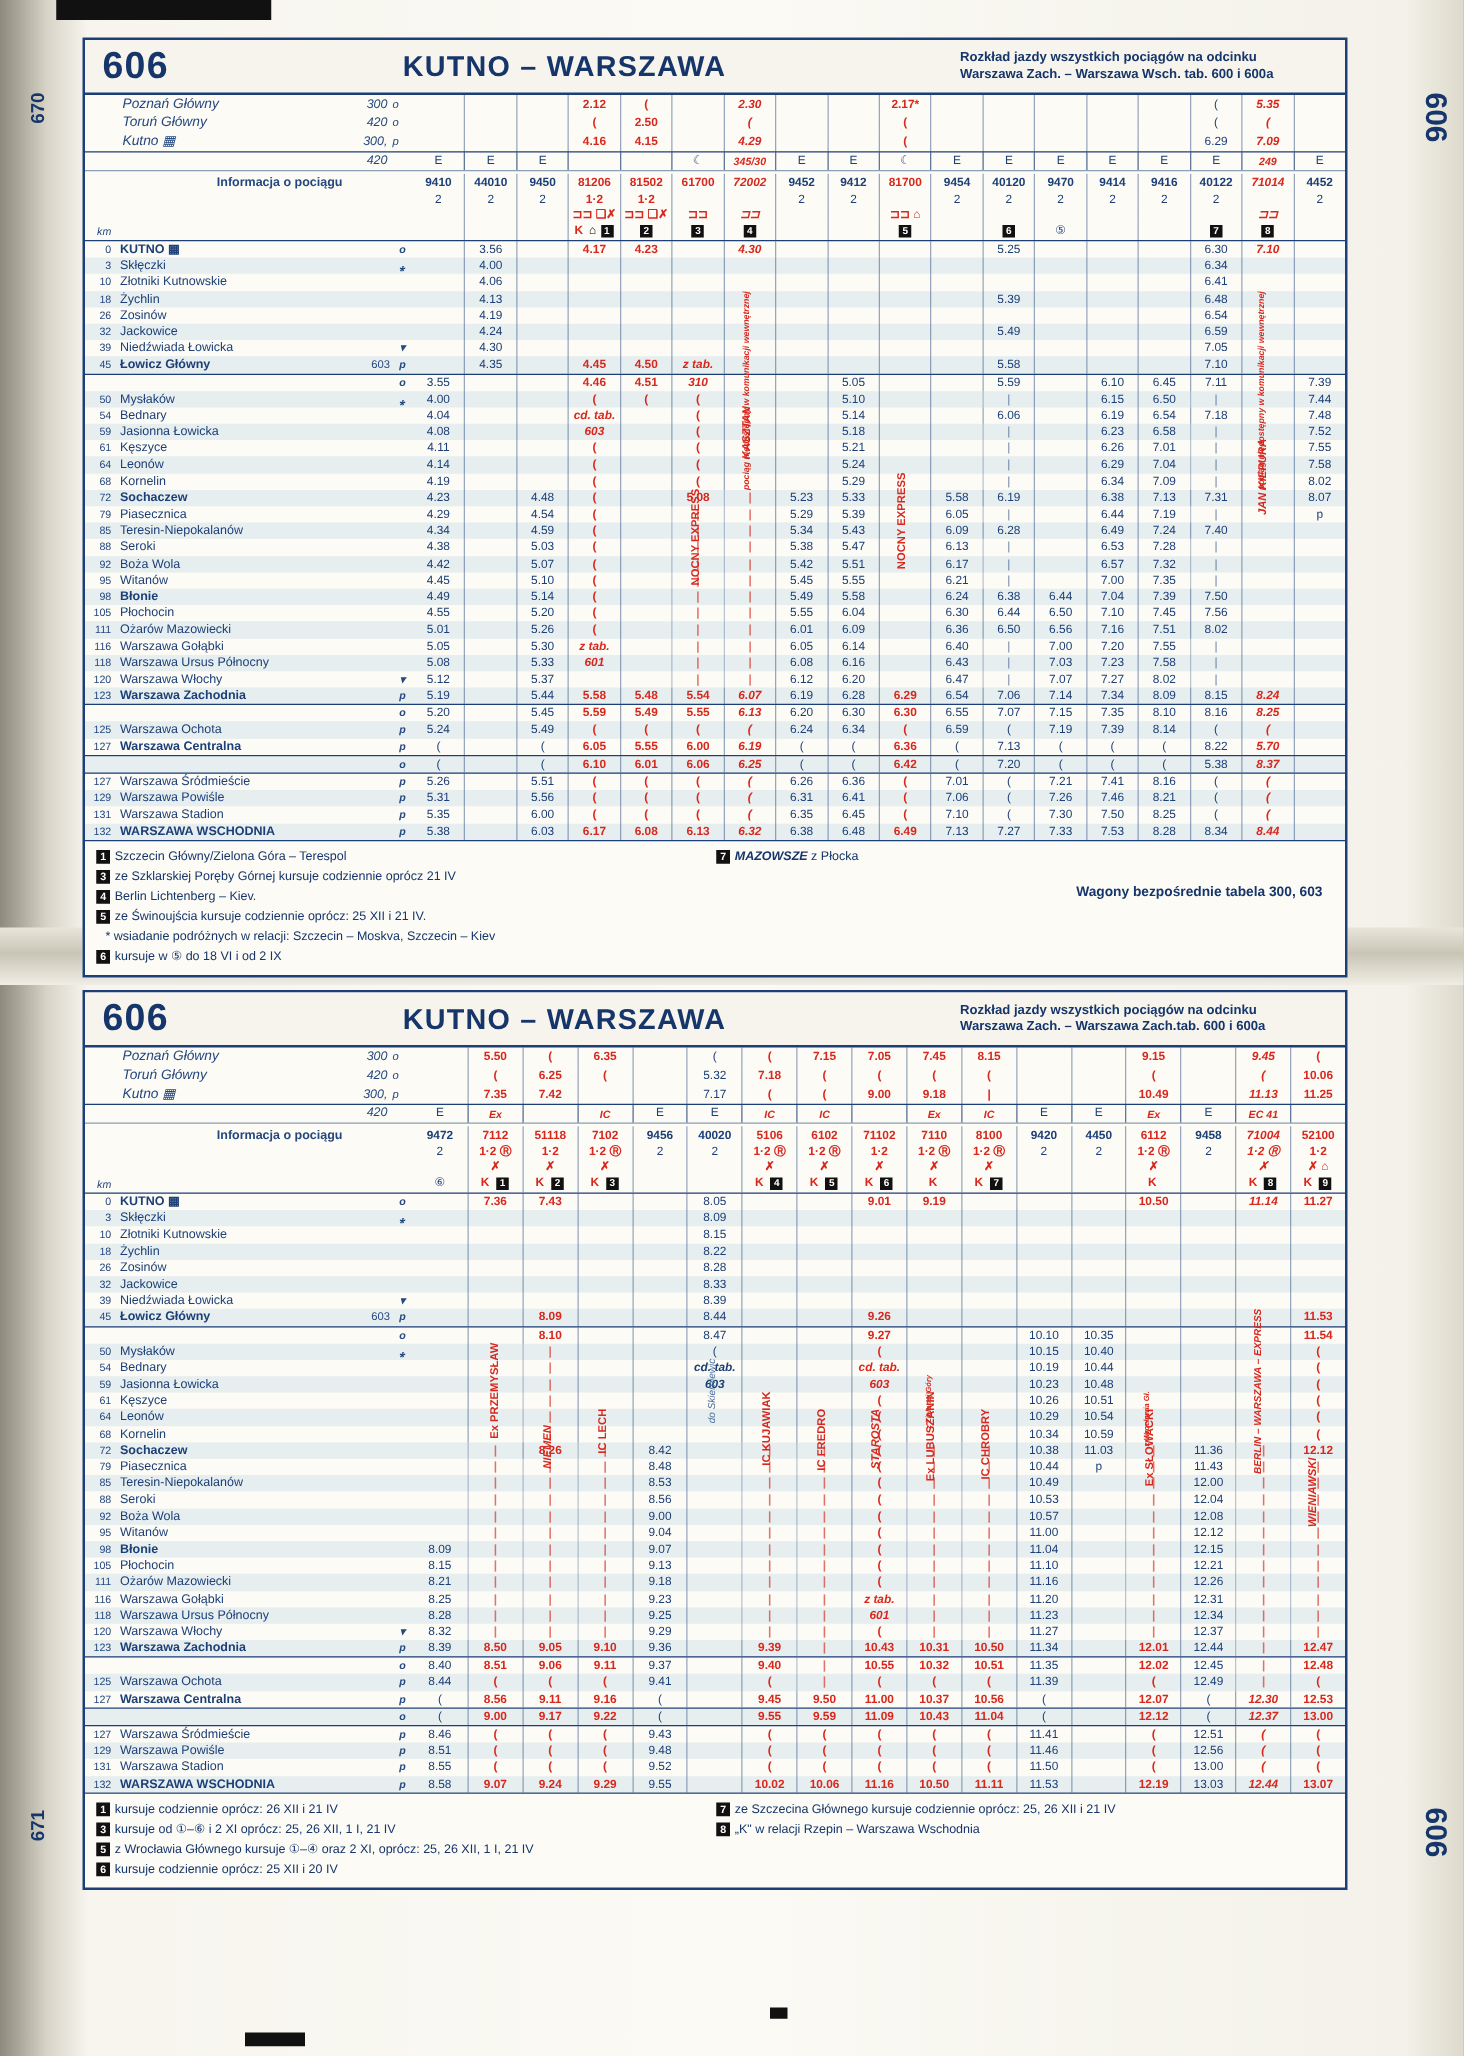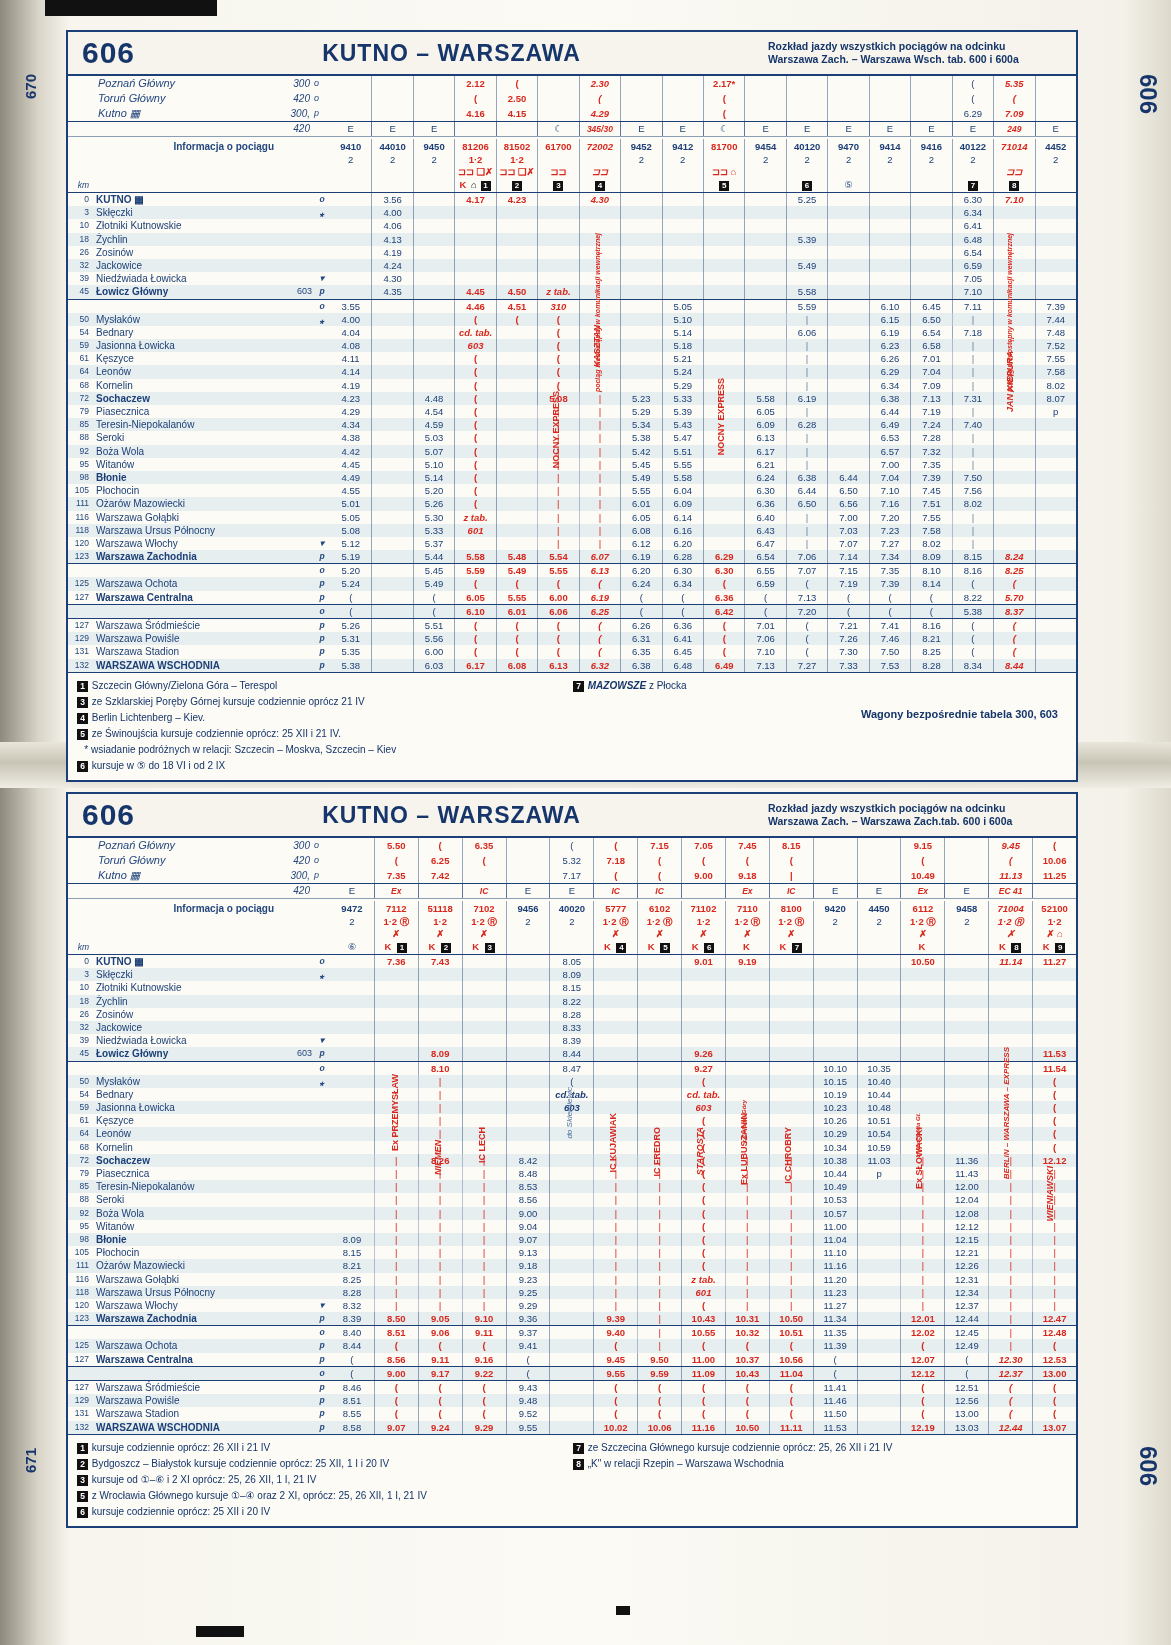--- a/index.html
+++ b/index.html
@@ -1250,21 +1250,21 @@
         <div></div>
         <div class="infolabel" style="font-size:10px;line-height:15px;">Informacja o pociągu</div>
         <div></div>
         <div></div>
         <div class="cell first b">9472</div>
         <div class="cell r">7112</div>
         <div class="cell r">51118</div>
         <div class="cell r">7102</div>
         <div class="cell b">9456</div>
         <div class="cell b">40020</div>
-        <div class="cell r">5777</div>
+        <div class="cell r">5106</div>
         <div class="cell r">6102</div>
         <div class="cell r">71102</div>
         <div class="cell r">7110</div>
         <div class="cell r">8100</div>
         <div class="cell b">9420</div>
         <div class="cell b">4450</div>
         <div class="cell r">6112</div>
         <div class="cell b">9458</div>
         <div class="cell ri">71004</div>
         <div class="cell r">52100</div>
@@ -2178,21 +2178,20 @@
         <div class="vlabel red" style="font-size: 9px; left: 671.022px; top: 158.4px;">Ex LUBUSZANIN</div>
         <div class="vlabel red" style="font-size: 9px; left: 714.669px; top: 171.6px;">IC CHROBRY</div>
         <div class="vlabel red it" style="font-size: 6px; left: 847.485px; top: 158.4px;">z Wrocławia Gł.</div>
         <div class="vlabel red" style="font-size: 9px; left: 845.61px; top: 171.6px;">Ex SŁOWACKI</div>
         <div class="vlabel red it" style="font-size: 8px; left: 933.529px; top: 92.4px;">BERLIN – WARSZAWA – EXPRESS</div>
         <div class="vlabel red it" style="font-size: 9px; left: 976.551px; top: 211.2px;">WIENIAWSKI</div>
       </div>
       <div class="foot">
         <div class="fcol">
           <div class="fline"><span class="bdg">1</span> kursuje codziennie oprócz: 26 XII i 21 IV</div>
-          <div class="fline"><span class="bdg">2</span> Bydgoszcz – Białystok kursuje codziennie oprócz: 25 XII, 1 I i 20 IV</div>
           <div class="fline"><span class="bdg">3</span> kursuje od ①–⑥ i 2 XI oprócz: 25, 26 XII, 1 I, 21 IV</div>
           <div class="fline"><span class="bdg">5</span> z Wrocławia Głównego kursuje ①–④ oraz 2 XI, oprócz: 25, 26 XII, 1 I, 21 IV</div>
           <div class="fline"><span class="bdg">6</span> kursuje codziennie oprócz: 25 XII i 20 IV</div>
         </div>
         <div class="fcol">
           <div class="fline"><span class="bdg">7</span> ze Szczecina Głównego kursuje codziennie oprócz: 25, 26 XII i 21 IV</div>
           <div class="fline"><span class="bdg">8</span> „K" w relacji Rzepin – Warszawa Wschodnia</div>
         </div>
       </div>
     </div>

